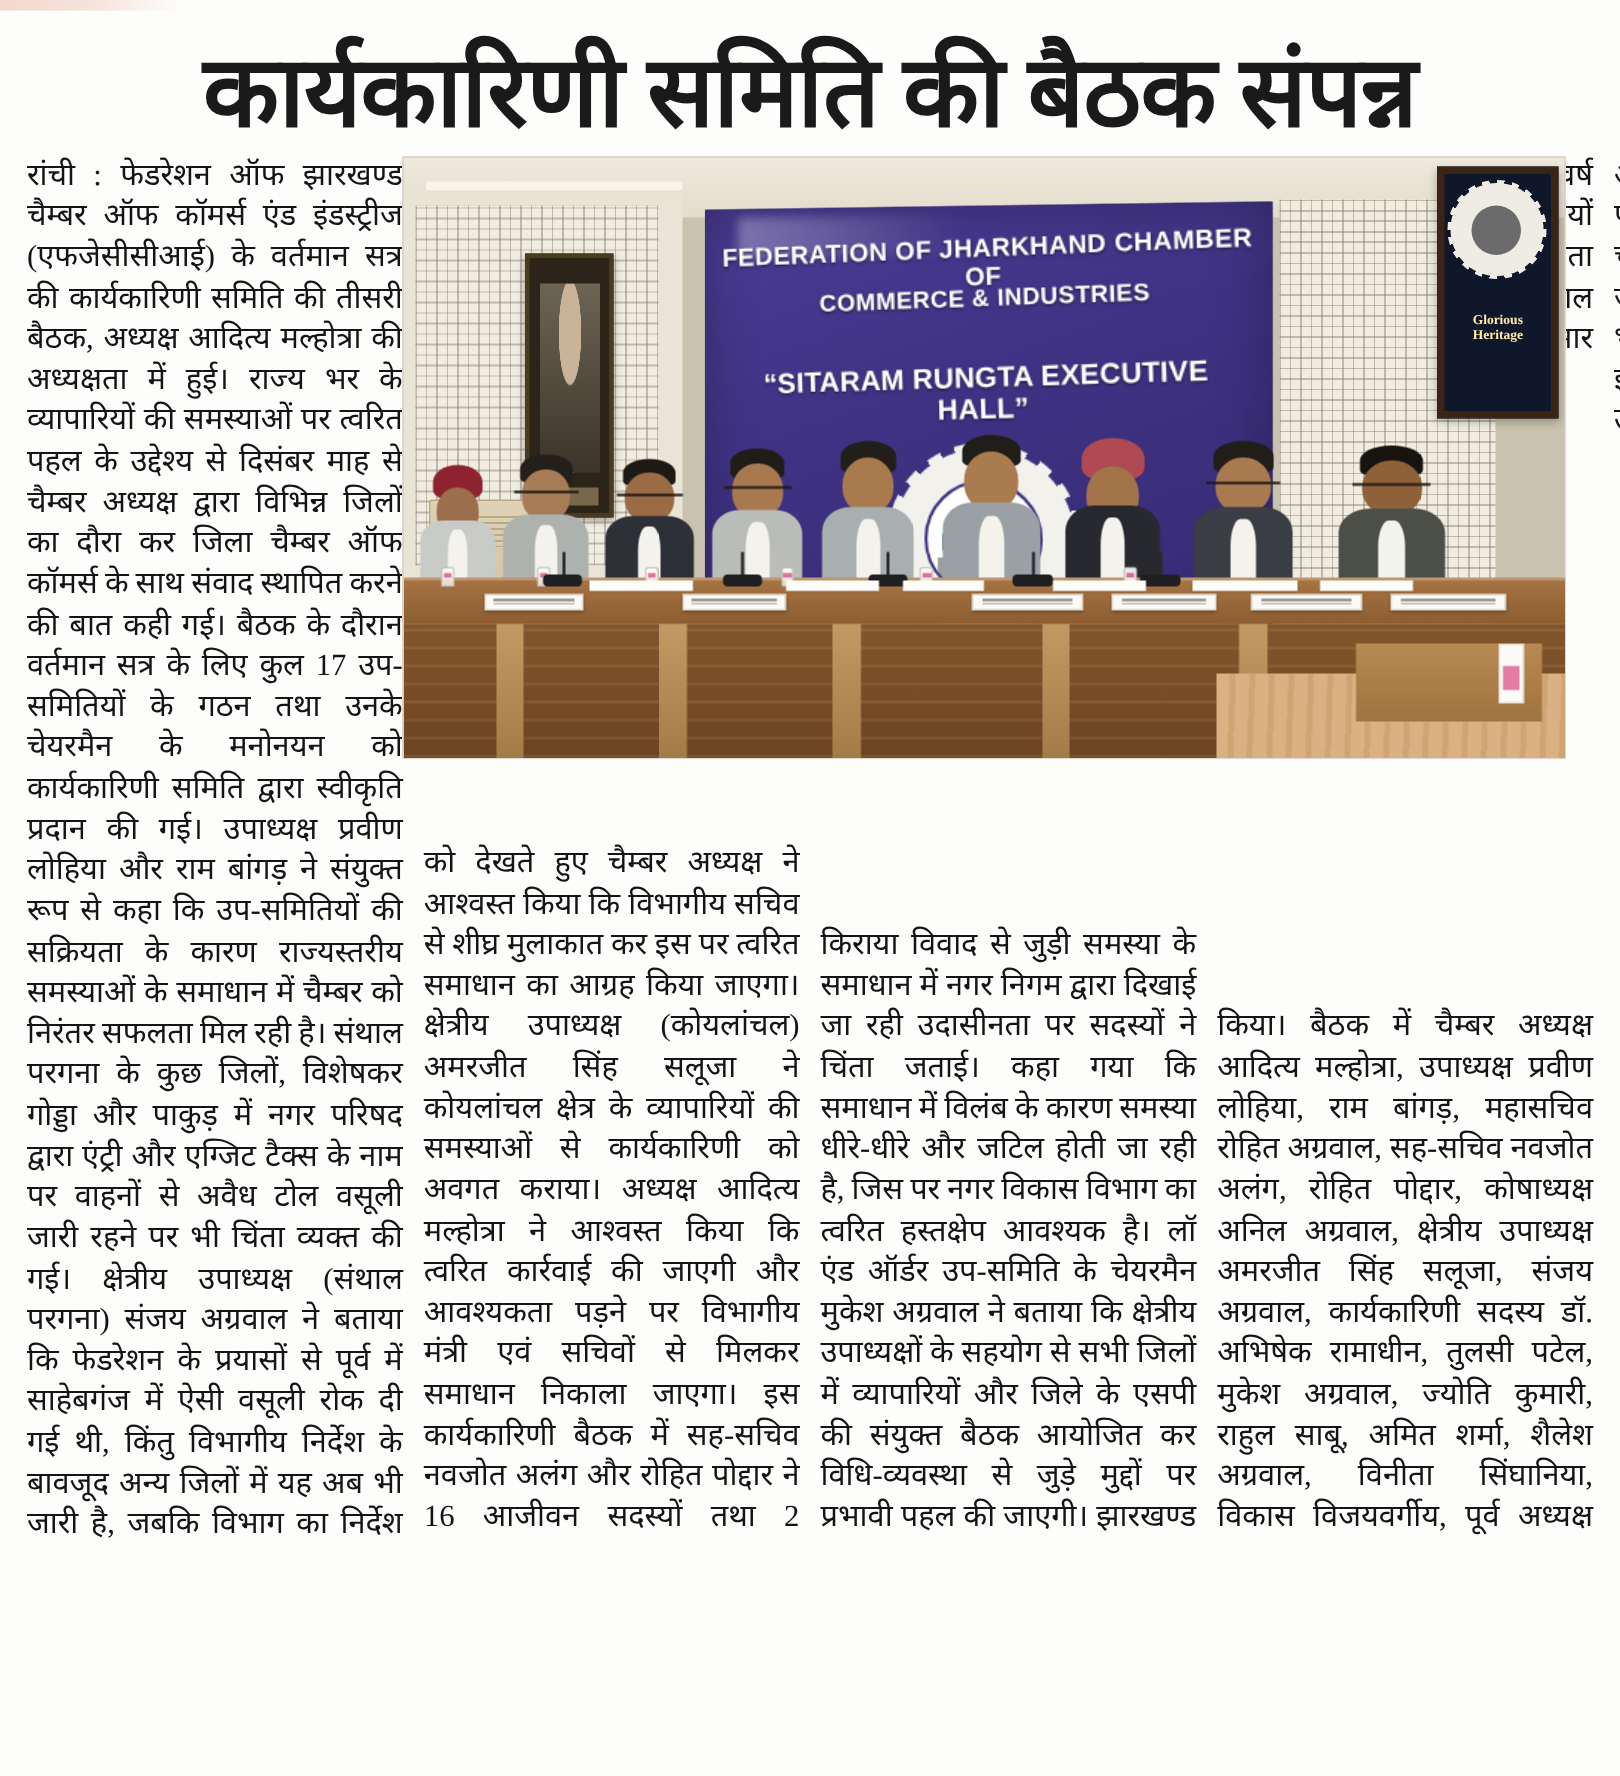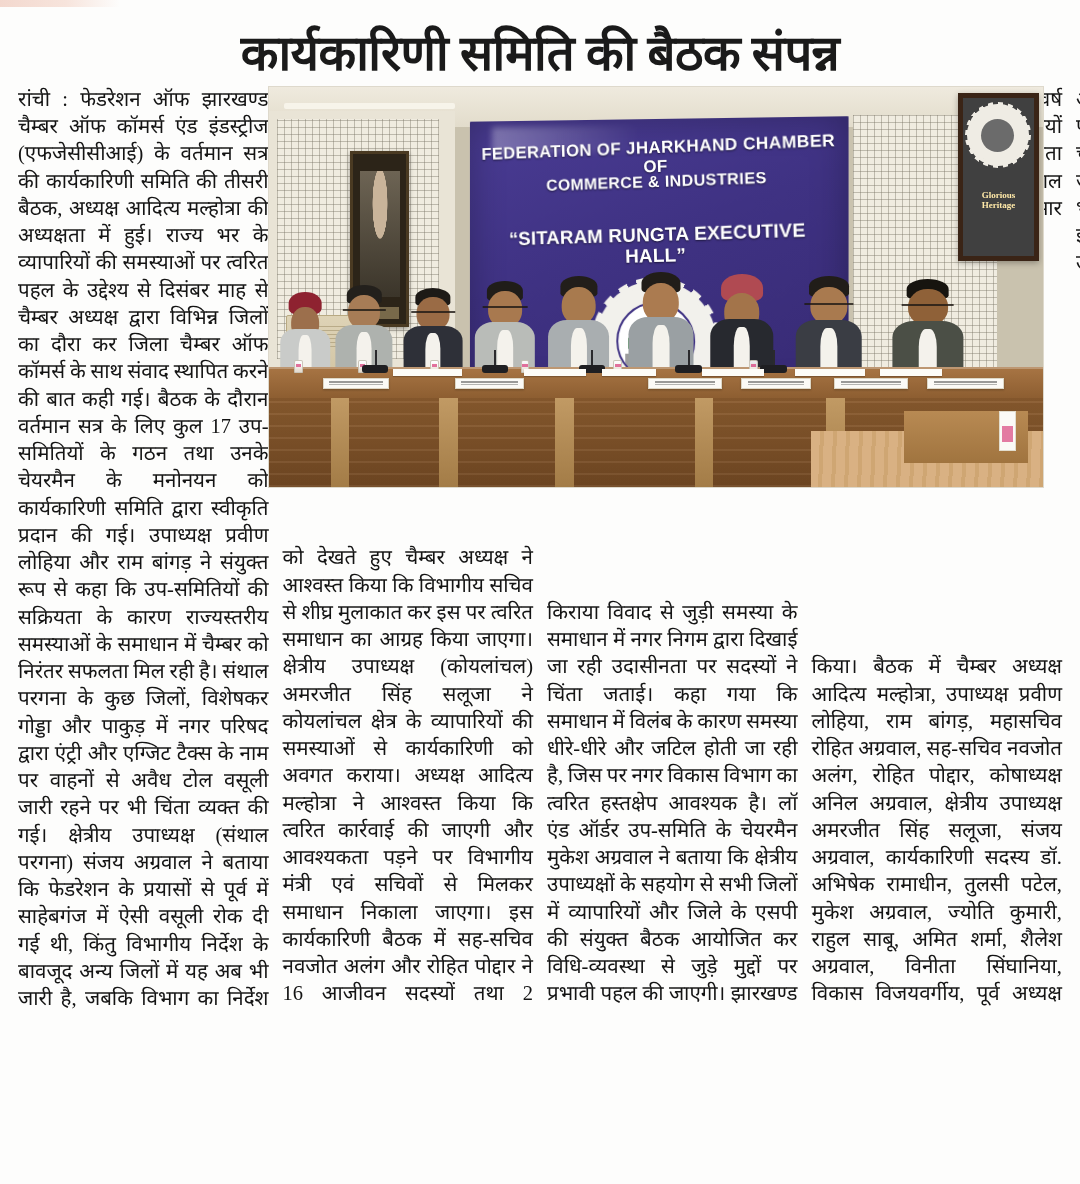--- a/index.html
+++ b/index.html
@@ -38,21 +38,21 @@
   .headline .hl-line {
     display:block;
     font-family:"Liberation Serif","DejaVu Serif",serif;
     font-weight:700;
     color:#1a1a1a;
     letter-spacing:-0.5px;
     white-space:nowrap;
     line-height:1.06;
   }
   .hl-line.l1 { font-size:62px; }
-  .hl-line.l2 { font-size:49px; margin-top:-2px; }
+  .hl-line.l2 { font-size:66px; margin-top:-2px; }
 
   
   .body-area {
     position:relative;
     width:1080px;
     height:940px;
     padding:0 18px;
   }
 
   .columns {
@@ -218,21 +218,21 @@
       radial-gradient(ellipse at 78% 64%, #2f7d3c 0 28%, transparent 29%);
   }
   .gear-inner .base{
     position:absolute; left:10%; right:10%; bottom:12%; height:22%;
     background:#4a4a4a; opacity:.55;
   }
 
   
   .ph-redposter{
     position:absolute; right:0.5%; top:1.5%; width:10.5%; height:42%;
-    background:#404040; border:5px solid #3a2416;
+    background:#0f172a; border:5px solid #3a2416;
     box-shadow:0 2px 6px rgba(0,0,0,.3);
     overflow:hidden;
   }
   .ph-redposter .rgear{
     position:absolute; left:10%; top:6%; width:78%; aspect-ratio:1/1;
     border-radius:50%; background:#efece4;
     box-shadow:0 0 0 3px #efece4;
   }
   .ph-redposter .rgear:before{
     content:""; position:absolute; inset:-9%;

